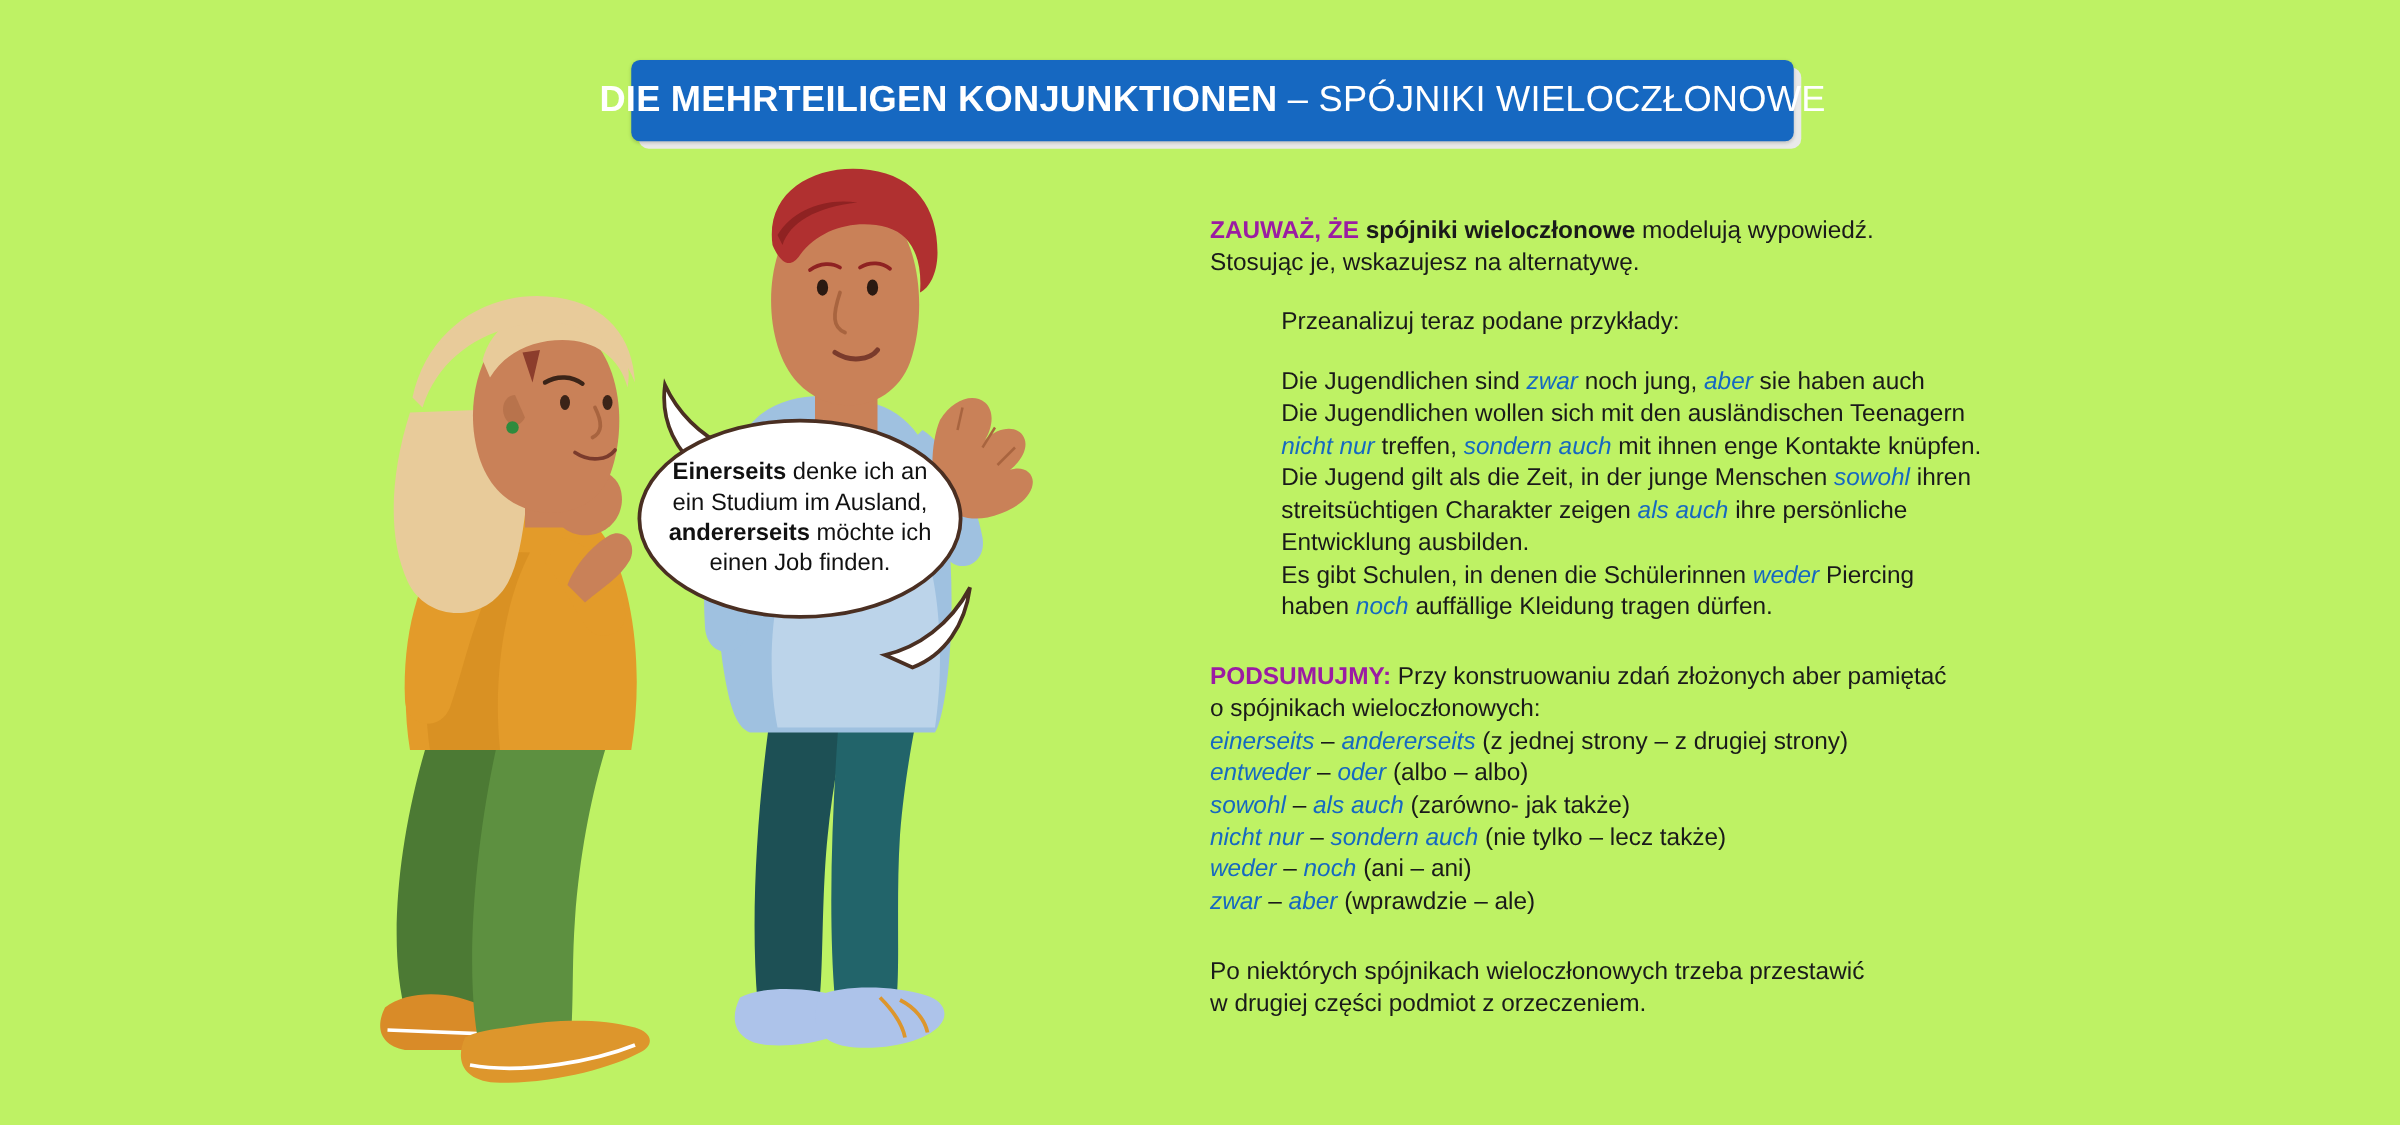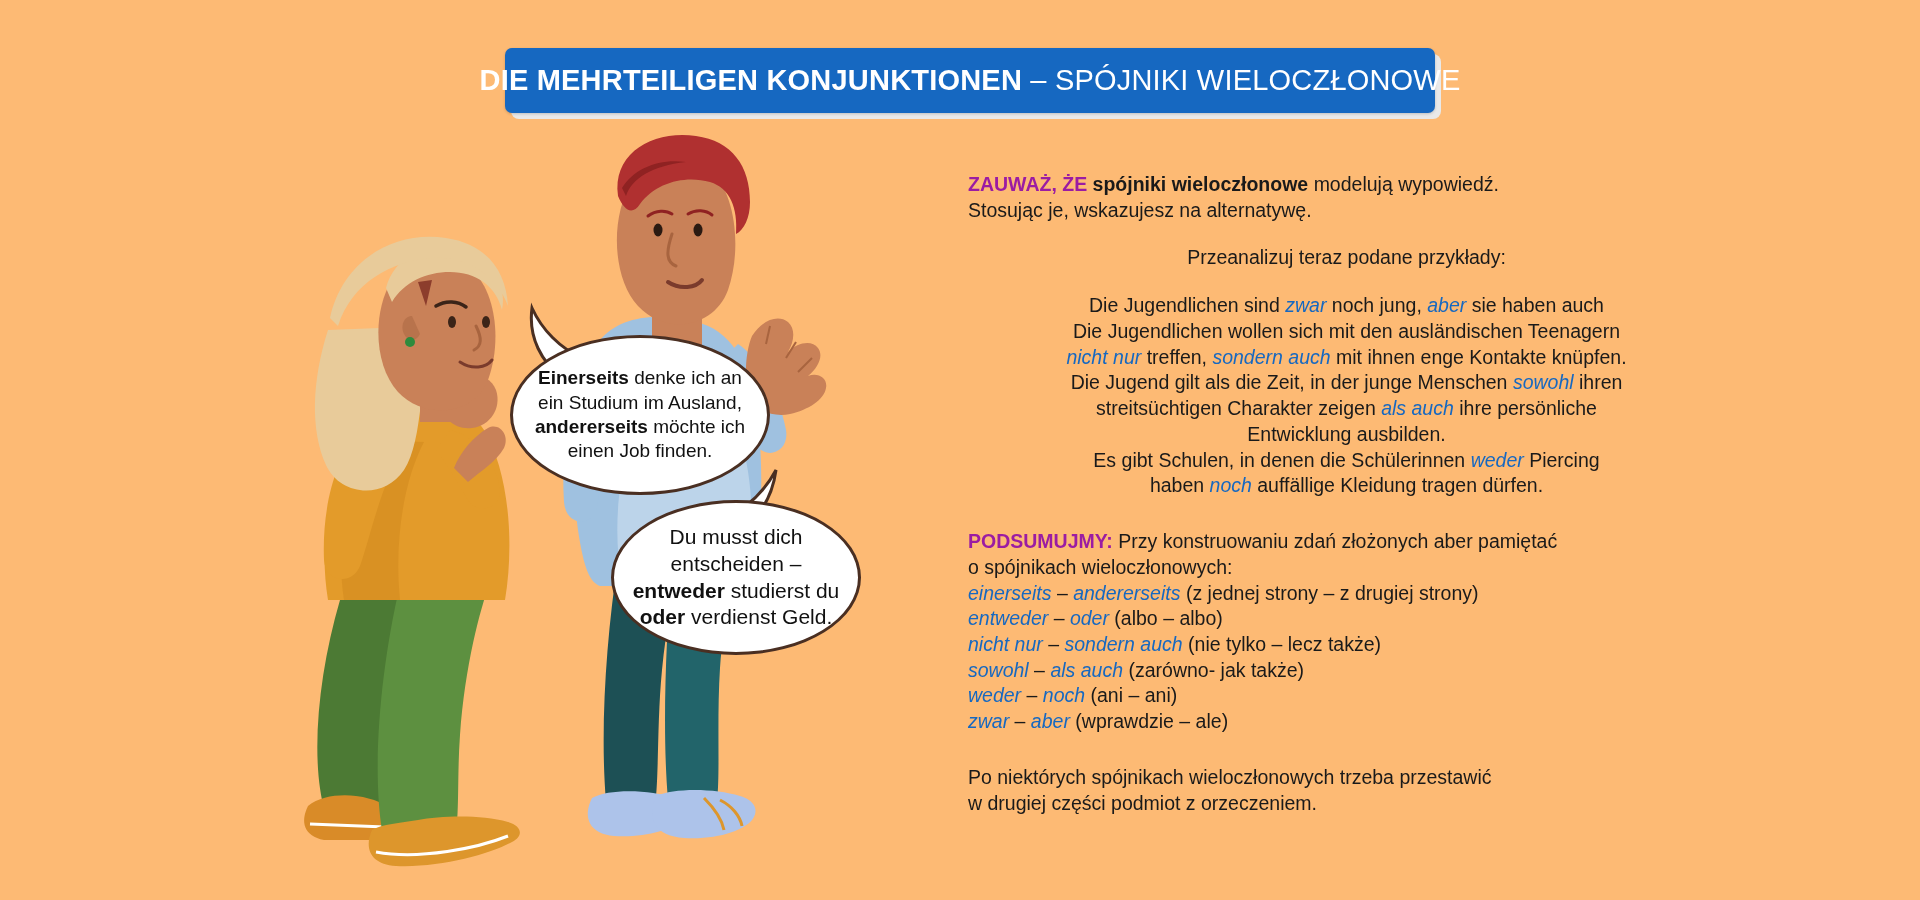--- a/index.html
+++ b/index.html
@@ -3,21 +3,21 @@
 <meta charset="utf-8">
 <style>
   html,body{margin:0;padding:0;}
   body{
     width:1920px;height:900px;
     background:#ffffff;
     font-family:"Liberation Sans", sans-serif;
     overflow:hidden;
     position:relative;
   }
-  .slide{position:relative;width:1920px;height:900px;background:#fdba74;}
+  .slide{position:relative;width:1920px;height:900px;background:#bef264;}
 
   
   .title-wrap{
     position:absolute;left:505px;top:48px;width:930px;height:65px;
   }
   .title-shadow{
     position:absolute;left:6px;top:6px;width:100%;height:100%;
     background:#e9e9e9;border-radius:8px;
   }
   .title-bar{
@@ -62,21 +62,21 @@
 
   
   .tail{position:absolute;}
 
   
   .panel{position:absolute;left:968px;top:172px;width:700px;color:#1a1a1a;}
   .p-line{font-size:19.5px;line-height:1.32;}
   .purple{color:#9b1ca3;font-weight:bold;}
   .kbold{font-weight:bold;}
   .conj{color:#1668c1;font-weight:normal;font-style:italic;}
-  .indent{margin-left:57px;text-align:center;}
+  .indent{margin-left:57px;}
   .gap-m{height:22px;}
   .gap-l{height:30px;}
 </style>
 </head>
 <body>
 
 <div class="slide">
 
   <div class="title-wrap">
     <div class="title-shadow"></div>
@@ -190,25 +190,20 @@
   <svg class="tail" style="left:700px;top:466px;width:100px;height:70px;" viewBox="0 0 100 70">
     <path d="M8 58 C34 52 60 34 76 4 C72 34 56 58 30 68 Z" fill="#ffffff" stroke="#4a2f22" stroke-width="3"></path>
   </svg>
 
   <div class="bubble b1">
     <p>
       <b>Einerseits</b><span> denke ich an ein Studium im Ausland, </span><b>andererseits</b><span> möchte ich einen Job finden.</span>
     </p>
   </div>
 
-  <div class="bubble b2">
-    <p>
-      <span>Du musst dich entscheiden – </span><b>entweder</b><span> studierst du </span><b>oder</b><span> verdienst Geld.</span>
-    </p>
-  </div>
 
   <div class="panel">
 
     <div class="p-line">
       <span class="purple">ZAUWAŻ, ŻE</span>
       <span class="kbold">spójniki wieloczłonowe</span>
       <span>modelują wypowiedź.</span>
     </div>
     <div class="p-line">Stosując je, wskazujesz na alternatywę.</div>
 
@@ -249,24 +244,24 @@
     </div>
     <div class="p-line">o spójnikach wieloczłonowych:</div>
 
     <div class="p-line">
       <span class="conj">einerseits</span><span> – </span><span class="conj">andererseits</span><span> (z jednej strony – z drugiej strony)</span>
     </div>
     <div class="p-line">
       <span class="conj">entweder</span><span> – </span><span class="conj">oder</span><span> (albo – albo)</span>
     </div>
     <div class="p-line">
+      <span class="conj">sowohl</span><span> – </span><span class="conj">als auch</span><span> (zarówno- jak także)</span>
+    </div>
+    <div class="p-line">
       <span class="conj">nicht nur</span><span> – </span><span class="conj">sondern auch</span><span> (nie tylko – lecz także)</span>
-    </div>
-    <div class="p-line">
-      <span class="conj">sowohl</span><span> – </span><span class="conj">als auch</span><span> (zarówno- jak także)</span>
     </div>
     <div class="p-line">
       <span class="conj">weder</span><span> – </span><span class="conj">noch</span><span> (ani – ani)</span>
     </div>
     <div class="p-line">
       <span class="conj">zwar</span><span> – </span><span class="conj">aber</span><span>  (wprawdzie – ale)</span>
     </div>
 
     <div class="gap-l"></div>
 

